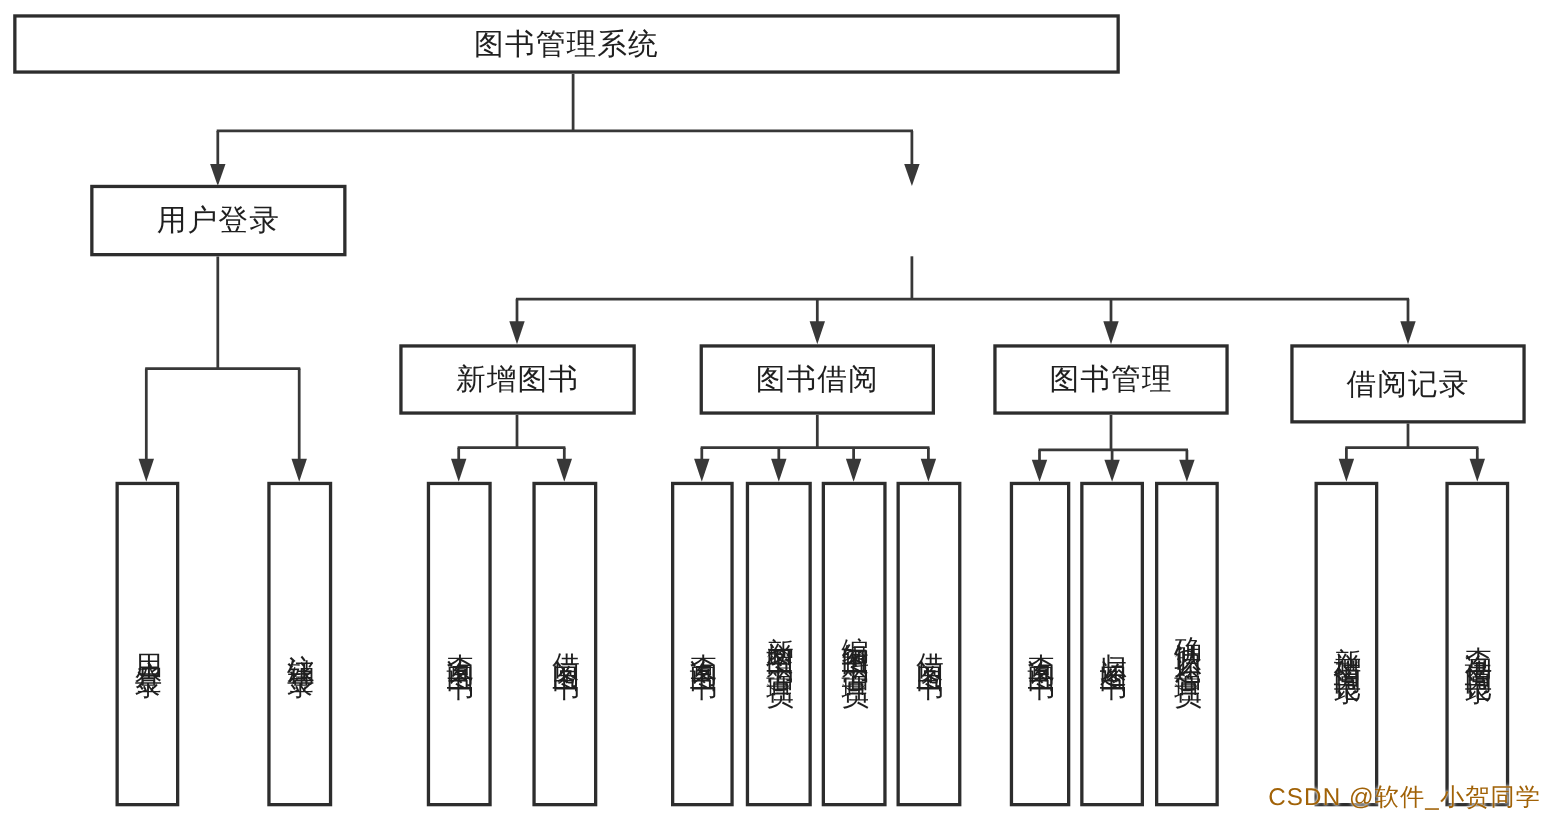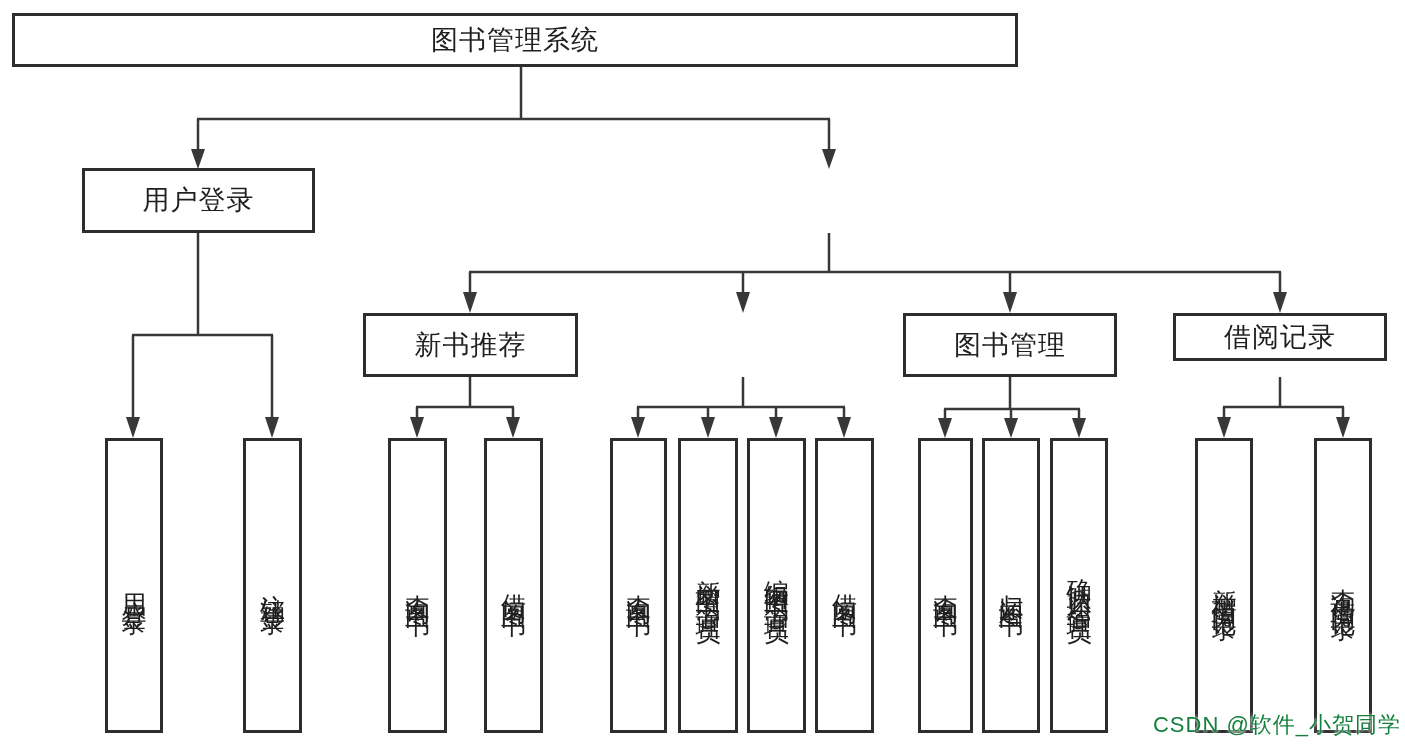--- a/index.html
+++ b/index.html
@@ -51,21 +51,21 @@
     text-orientation: mixed;
     font-size: 25px;
     letter-spacing: 6px;
     line-height: 1;
   }
   .watermark {
     position: absolute;
     right: 4px;
     bottom: 7px;
     font-size: 22px;
-    color: #15803d;
+    color: #a16207;
     letter-spacing: 1px;
     text-shadow: 0 0 4px #ffffff, 0 0 2px #ffffff;
     white-space: nowrap;
   }
 </style>
 </head>
 <body>
 
 <div id="canvas">
 
@@ -147,26 +147,29 @@
 
   <div class="box" style="left:12px; top:13px; width:1006px; height:54px;">
     <span class="lbl">图书管理系统</span>
   </div>
 
   <div class="box" style="left:82px; top:168px; width:233px; height:65px;">
     <span class="lbl">用户登录</span>
   </div>
 
   <div class="box" style="left:363px; top:313px; width:215px; height:64px;">
-    <span class="lbl">新书推荐</span>
+    <span class="lbl">新增图书</span>
+  </div>
+  <div class="box" style="left:636px; top:313px; width:214px; height:64px;">
+    <span class="lbl">图书借阅</span>
   </div>
   <div class="box" style="left:903px; top:313px; width:214px; height:64px;">
     <span class="lbl">图书管理</span>
   </div>
-  <div class="box" style="left:1173px; top:313px; width:214px; height:48px;">
+  <div class="box" style="left:1173px; top:313px; width:214px; height:72px;">
     <span class="lbl">借阅记录</span>
   </div>
 
   <div class="box v" style="left:105px; top:438px; width:58px; height:295px;">
     <span class="lbl">用户登录</span>
   </div>
   <div class="box v" style="left:243px; top:438px; width:59px; height:295px;">
     <span class="lbl">注销登录</span>
   </div>
 

